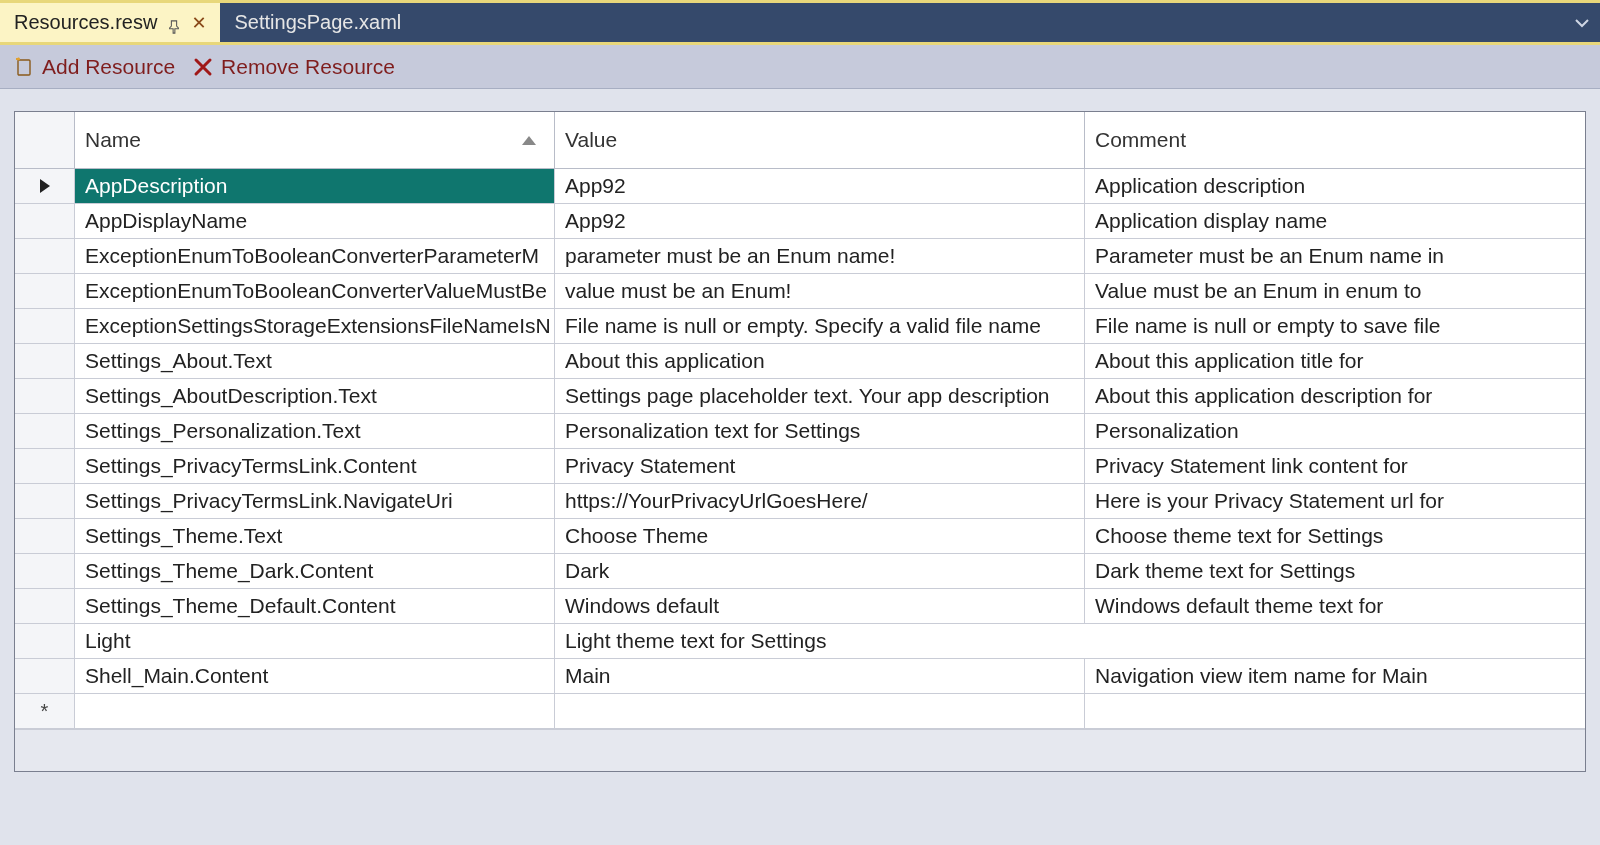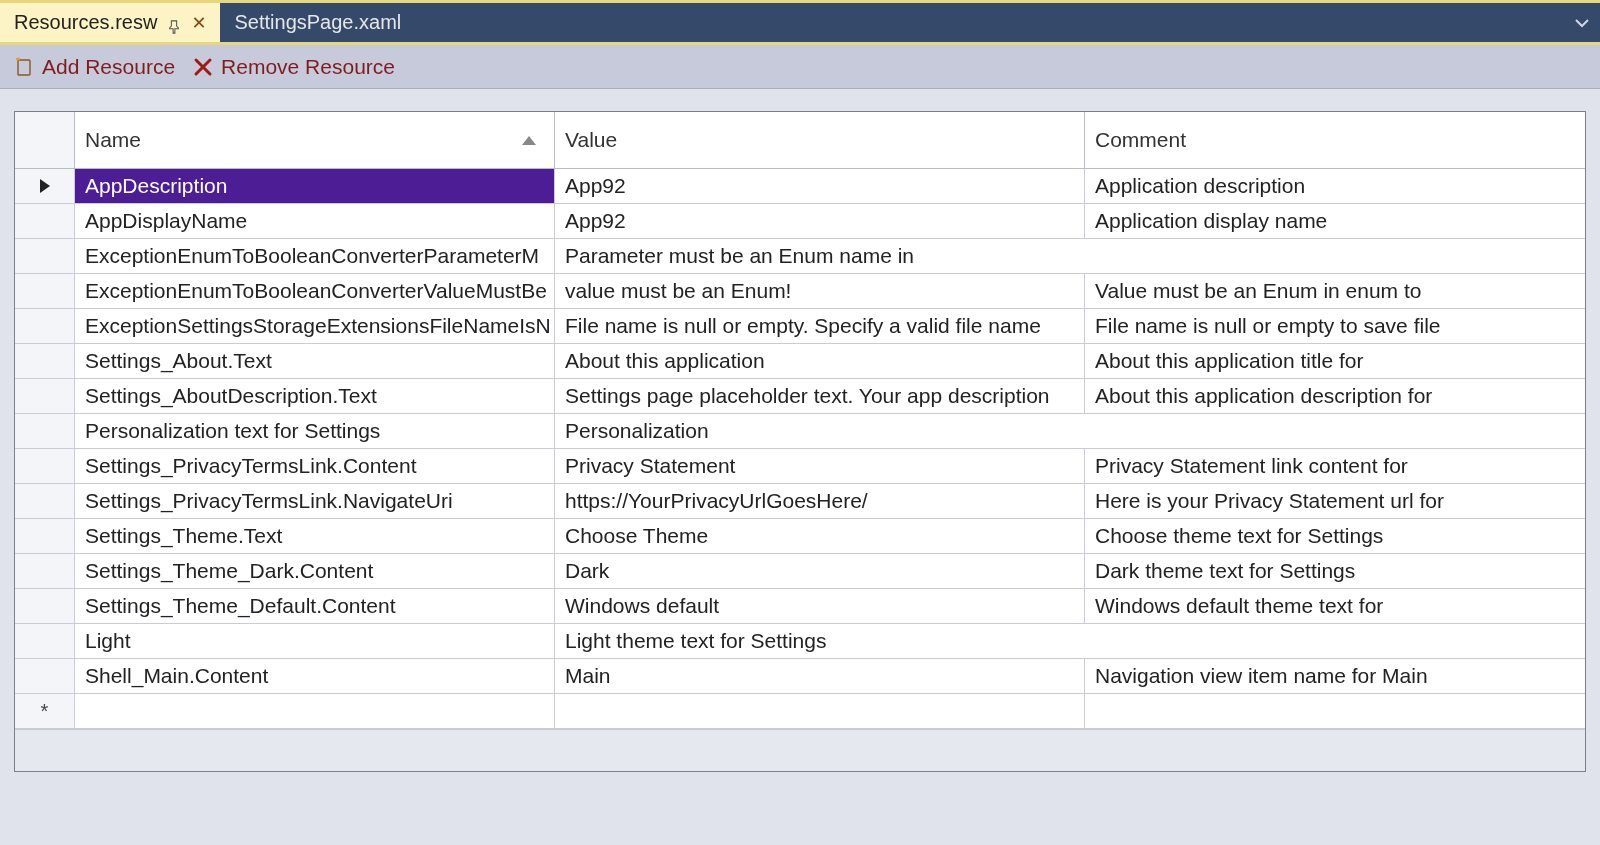--- a/index.html
+++ b/index.html
@@ -143,21 +143,21 @@
   }
   .grid-body .cell:last-child { border-right: none; }
   .grid-body .gutter {
     background: #f4f5f8;
     display: flex;
     align-items: center;
     justify-content: center;
     color: #333;
   }
   .row.selected .cell.name {
-    background: #4c1d95;
+    background: #0f766e;
     color: #fff;
   }
   .row-indicator {
     width: 0; height: 0;
     border-top: 7px solid transparent;
     border-bottom: 7px solid transparent;
     border-left: 10px solid #222;
   }
   .star {
     font-size: 20px;
@@ -243,20 +243,21 @@
           </div>
           <div class="row">
             <div class="cell gutter"></div>
             <div class="cell name">AppDisplayName</div>
             <div class="cell value">App92</div>
             <div class="cell comment">Application display name</div>
           </div>
           <div class="row">
             <div class="cell gutter"></div>
             <div class="cell name">ExceptionEnumToBooleanConverterParameterM</div>
+            <div class="cell value">parameter must be an Enum name!</div>
             <div class="cell comment">Parameter must be an Enum name in</div>
           </div>
           <div class="row">
             <div class="cell gutter"></div>
             <div class="cell name">ExceptionEnumToBooleanConverterValueMustBe</div>
             <div class="cell value">value must be an Enum!</div>
             <div class="cell comment">Value must be an Enum in enum to</div>
           </div>
           <div class="row">
             <div class="cell gutter"></div>
@@ -271,20 +272,21 @@
             <div class="cell comment">About this application title for</div>
           </div>
           <div class="row">
             <div class="cell gutter"></div>
             <div class="cell name">Settings_AboutDescription.Text</div>
             <div class="cell value">Settings page placeholder text.  Your app description</div>
             <div class="cell comment">About this application description for</div>
           </div>
           <div class="row">
             <div class="cell gutter"></div>
+            <div class="cell name">Settings_Personalization.Text</div>
             <div class="cell comment">Personalization text for Settings</div>
             <div class="cell value">Personalization</div>
           </div>
           <div class="row">
             <div class="cell gutter"></div>
             <div class="cell name">Settings_PrivacyTermsLink.Content</div>
             <div class="cell value">Privacy Statement</div>
             <div class="cell comment">Privacy Statement link content for</div>
           </div>
           <div class="row">

